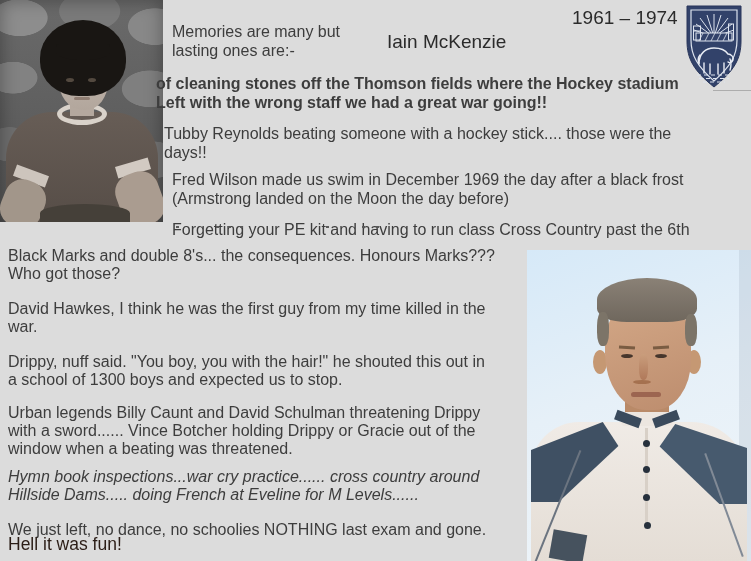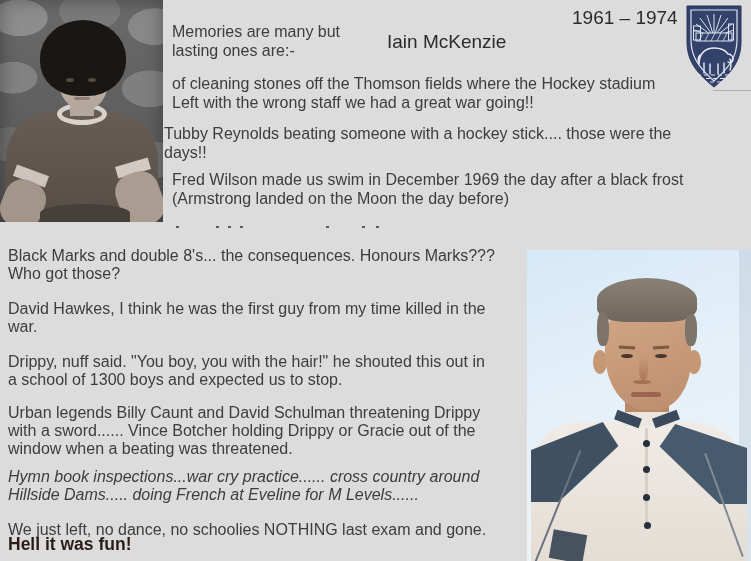--- a/index.html
+++ b/index.html
@@ -24,21 +24,21 @@
   .person-name{
     position:absolute;left:387px;top:7px;
     font-size:19px;color:#2b2b2b;white-space:pre;margin-top:24px;
   }
   .person-years{
     position:absolute;left:572px;top:7px;
     font-size:19px;color:#2b2b2b;white-space:pre;
   }
   .closing{
     position:absolute;left:8px;top:534px;
-    font-size:17.5px;font-weight:bold;color:#2b1d16;white-space:pre;
+    font-size:17.5px;font-weight:normal;color:#2b1d16;white-space:pre;
   }
   
   .bw-photo{
     position:absolute;left:0;top:0;width:163px;height:222px;overflow:hidden;
     background:
       radial-gradient(46px 30px at 12% 8%, #8d8d8d 0 60%, transparent 62%),
       radial-gradient(50px 32px at 55% 5%, #7a7a7a 0 60%, transparent 62%),
       radial-gradient(44px 30px at 95% 12%, #888888 0 60%, transparent 62%),
       radial-gradient(40px 26px at 8% 35%, #828282 0 60%, transparent 62%),
       radial-gradient(46px 30px at 92% 40%, #7f7f7f 0 60%, transparent 62%),
@@ -170,26 +170,27 @@
       <path d="M17 52 q-3 4 -1 8"></path>
     </g>
     <g stroke="#dde3ee" stroke-width="1" stroke-dasharray="4 3">
       <line x1="14" y1="72" x2="48" y2="72"></line>
       <line x1="16" y1="75.5" x2="46" y2="75.5"></line>
       <line x1="20" y1="79" x2="42" y2="79"></line>
     </g>
   </svg>
   <div class="crest-underline"></div>
 
-  <div class="para" style="left:172px;top:58px;">of cleaning stones off the Thomson fields where the Hockey stadium
+  <div class="para" style="left:156px;top:58px;font-weight:bold;">of cleaning stones off the Thomson fields where the Hockey stadium
 Left with the wrong staff we had a great war going!!</div>
   <div class="para" style="left:164px;top:108px;">Tubby Reynolds beating someone with a hockey stick.... those were the
 days!!</div>
   <div class="para" style="left:172px;top:154px;">Fred Wilson made us swim in December 1969 the day after a black frost
 (Armstrong landed on the Moon the day before)</div>
+  <div class="para" style="left:172px;top:204px;">Forgetting your PE kit and having to run class Cross Country past the 6th</div>
   <div class="clipped-remnant"></div>
 
   <div class="para fw" style="left:8px;top:231px;">Black Marks and double 8's... the consequences. Honours Marks???
 Who got those?</div>
   <div class="para fw" style="left:8px;top:284px;">David Hawkes, I think he was the first guy from my time killed in the
 war.</div>
   <div class="para fw" style="left:8px;top:337px;">Drippy, nuff said. "You boy, you with the hair!" he shouted this out in
 a school of 1300 boys and expected us to stop.</div>
   <div class="para fw" style="left:8px;top:388px;">Urban legends Billy Caunt and David Schulman threatening Drippy
 with a sword...... Vince Botcher holding Drippy or Gracie out of the

